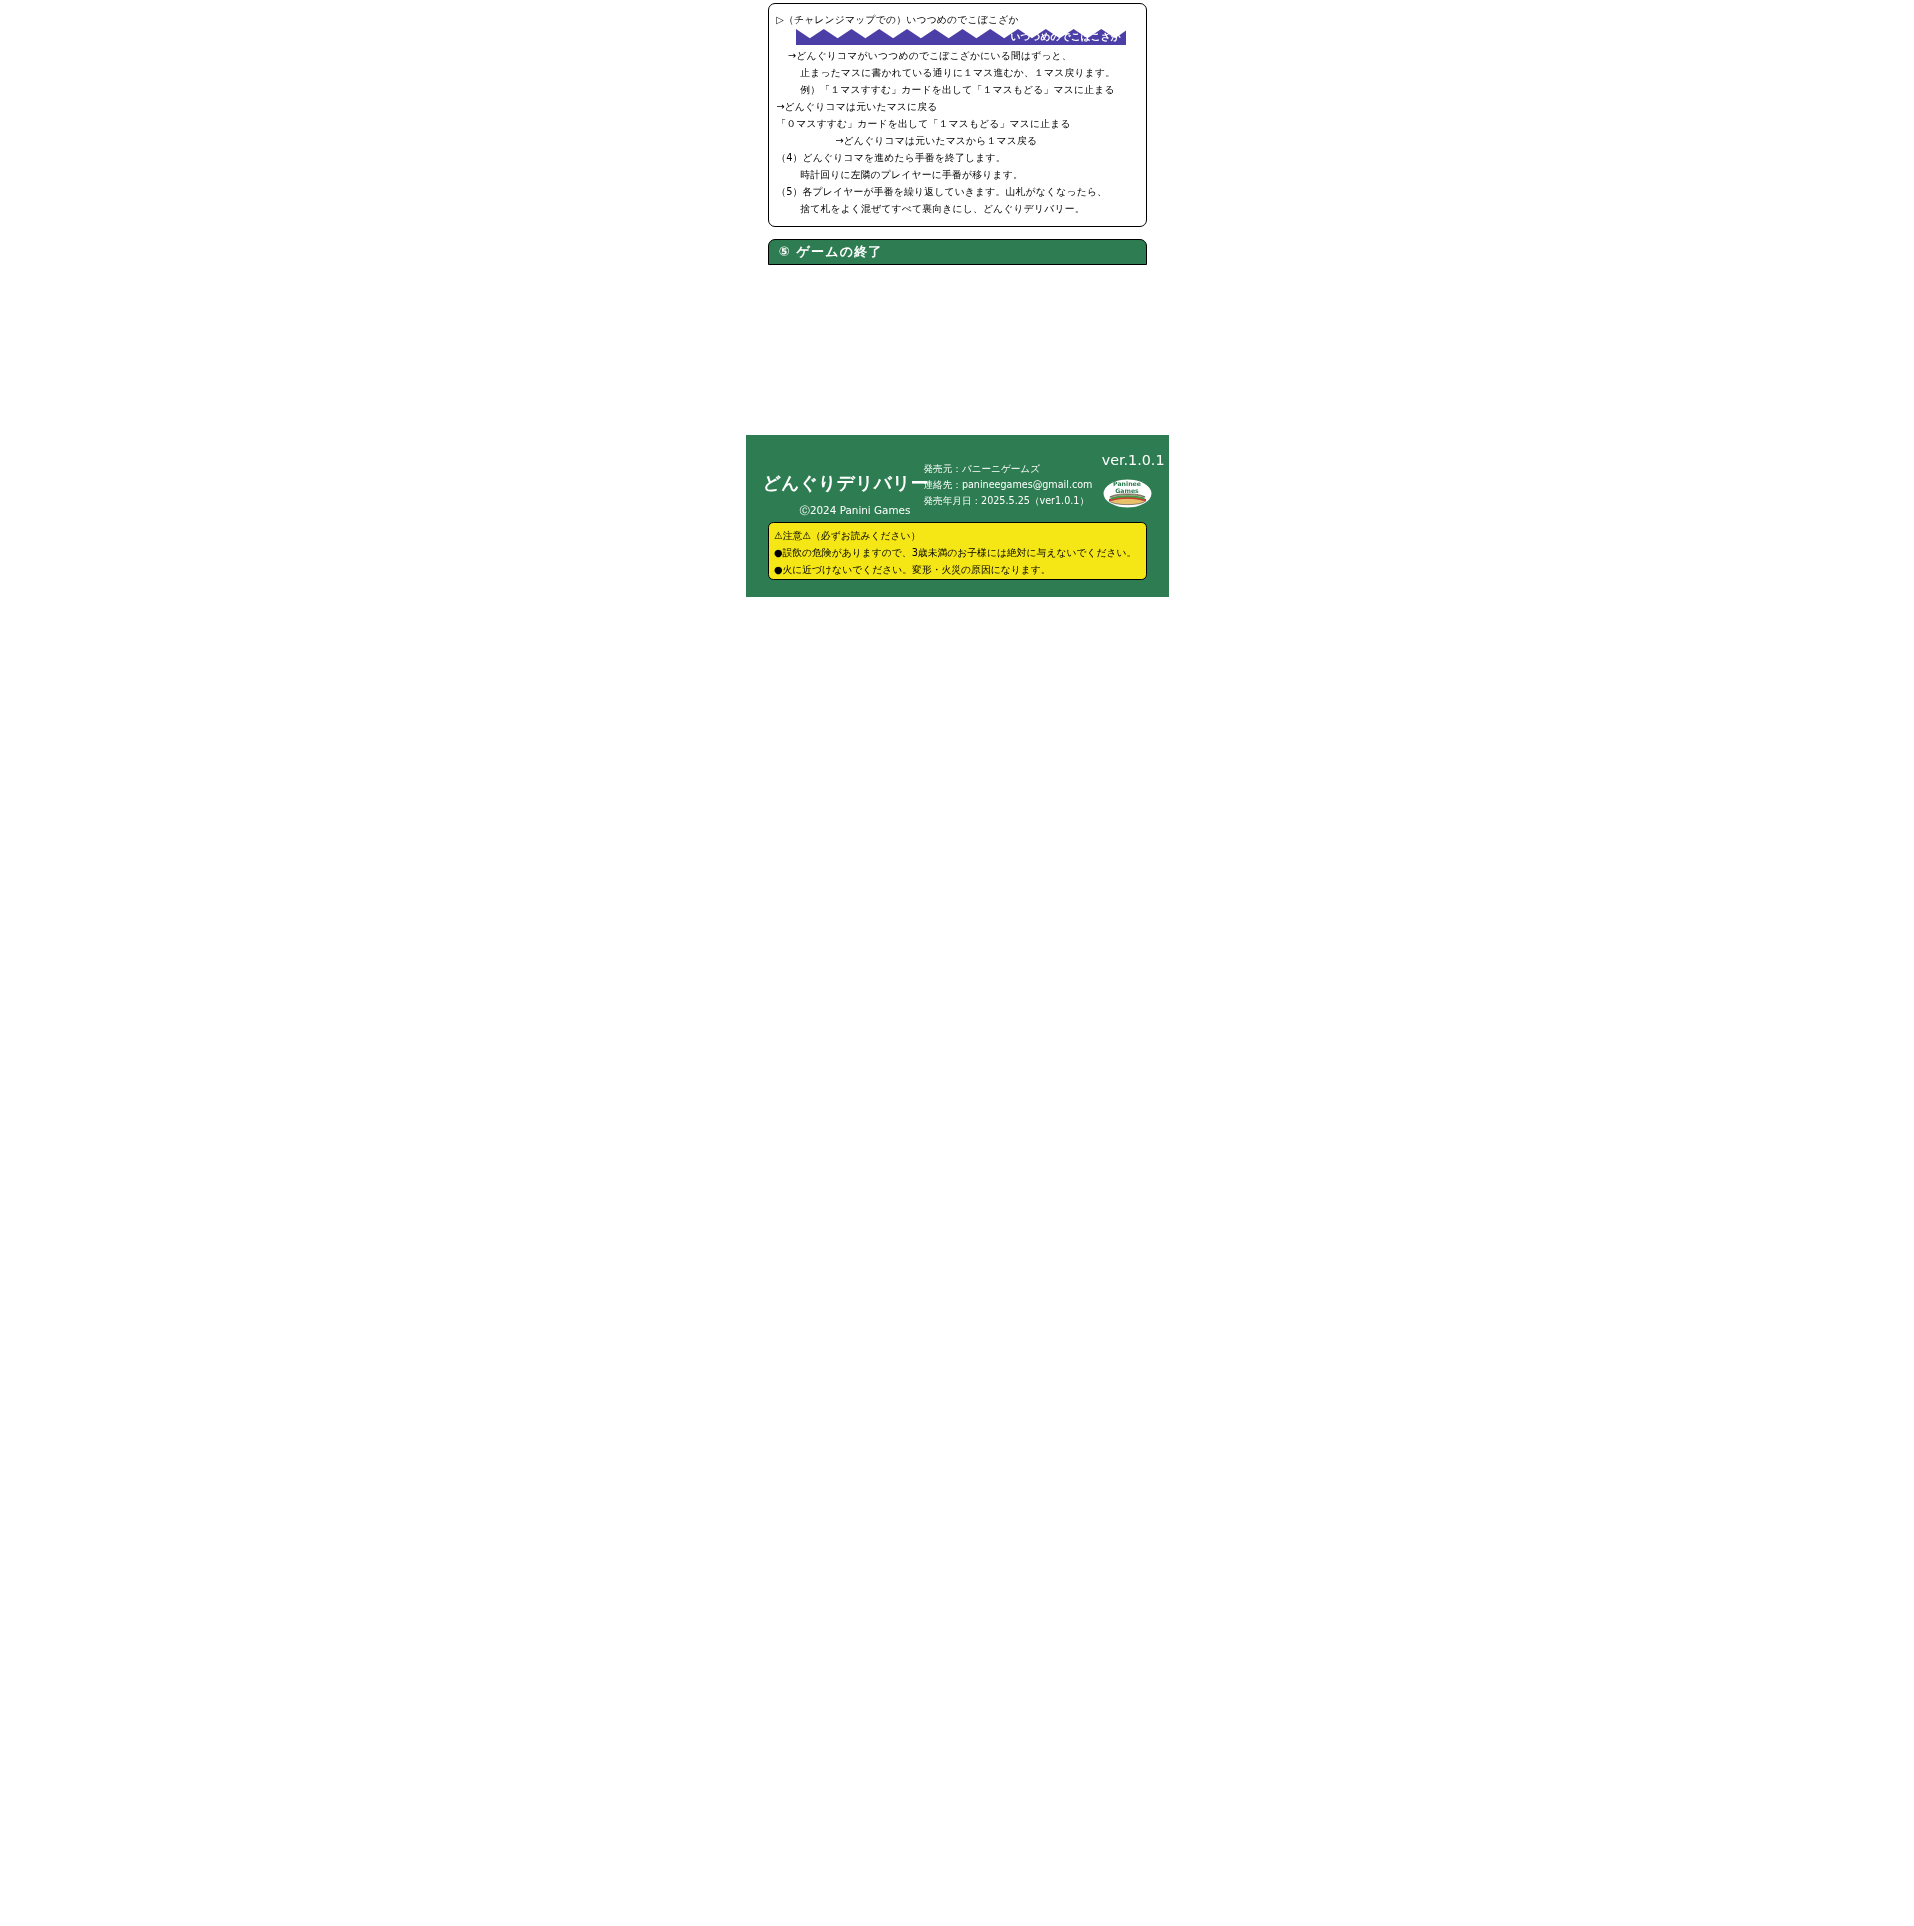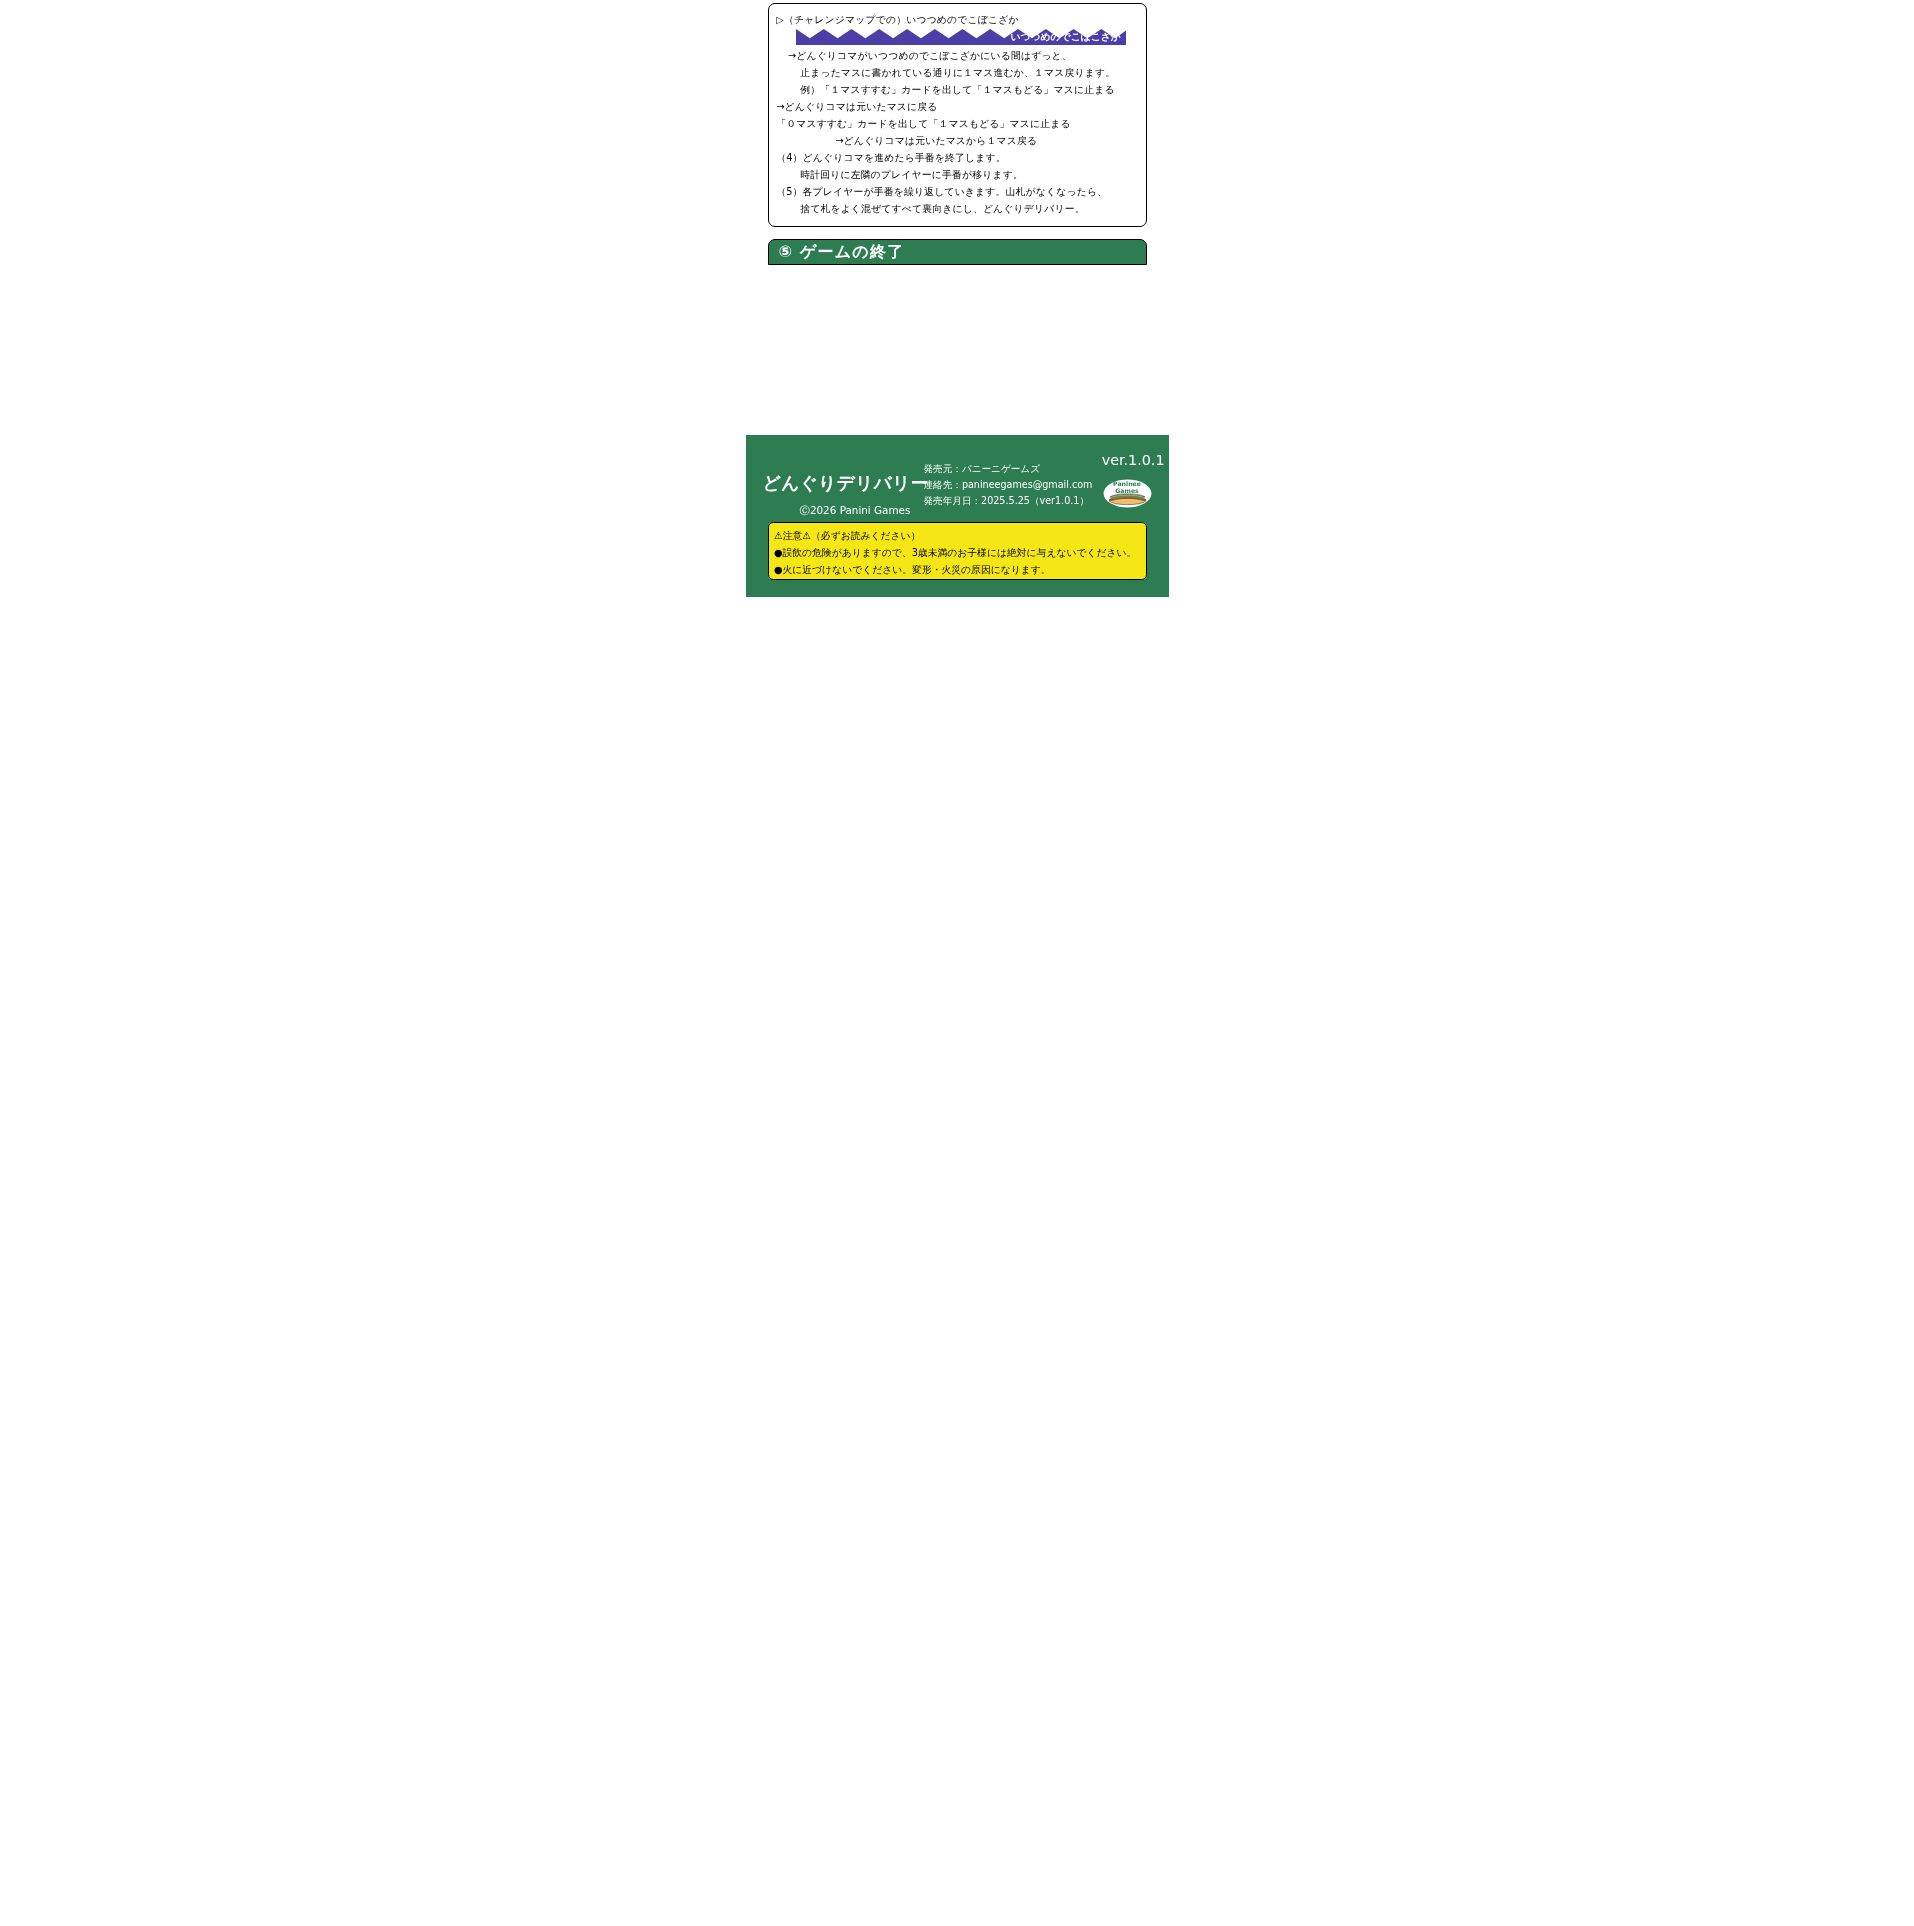--- a/index.html
+++ b/index.html
@@ -83,21 +83,21 @@
     border: 1.2px solid #000;
     border-radius: 7px 7px 0 0;
     height: 26px;
     display: flex;
     align-items: center;
     padding-left: 10px;
     box-sizing: border-box;
   }
   .sec-head .sec-title {
     color: #ffffff;
-    font-size: 16px;
+    font-size: 13px;
     font-weight: bold;
     letter-spacing: 1.2px;
     white-space: nowrap;
   }
   .sec-body {
     border: 1.2px solid #000;
     border-top: none;
     border-radius: 0 0 7px 7px;
     background: #fff;
     box-sizing: border-box;
@@ -218,21 +218,21 @@
 
   <div class="section" style="left:22px; top:239px; width:379px;">
     <div class="sec-head">
       <span class="sec-title">⑤ ゲームの終了</span>
     </div>
   </div>
 
 
   <div class="footer">
     <div class="footer-title">どんぐりデリバリー</div>
-    <div class="footer-copy">Ⓒ2026 Panini Games</div>
+    <div class="footer-copy">Ⓒ2024 Panini Games</div>
     <div class="footer-pub">
       <div>発売元：パニーニゲームズ</div>
       <div>連絡先：panineegames@gmail.com</div>
       <div>発売年月日：2025.5.25（ver1.0.1）</div>
     </div>
     <div class="footer-ver">ver.1.0.1</div>
 
     <div class="logo">
       <svg viewBox="0 0 132 86" width="51" height="33">
         <ellipse cx="66" cy="43" rx="64" ry="38" fill="#ffffff" stroke="#2e7d52" stroke-width="3"></ellipse>

